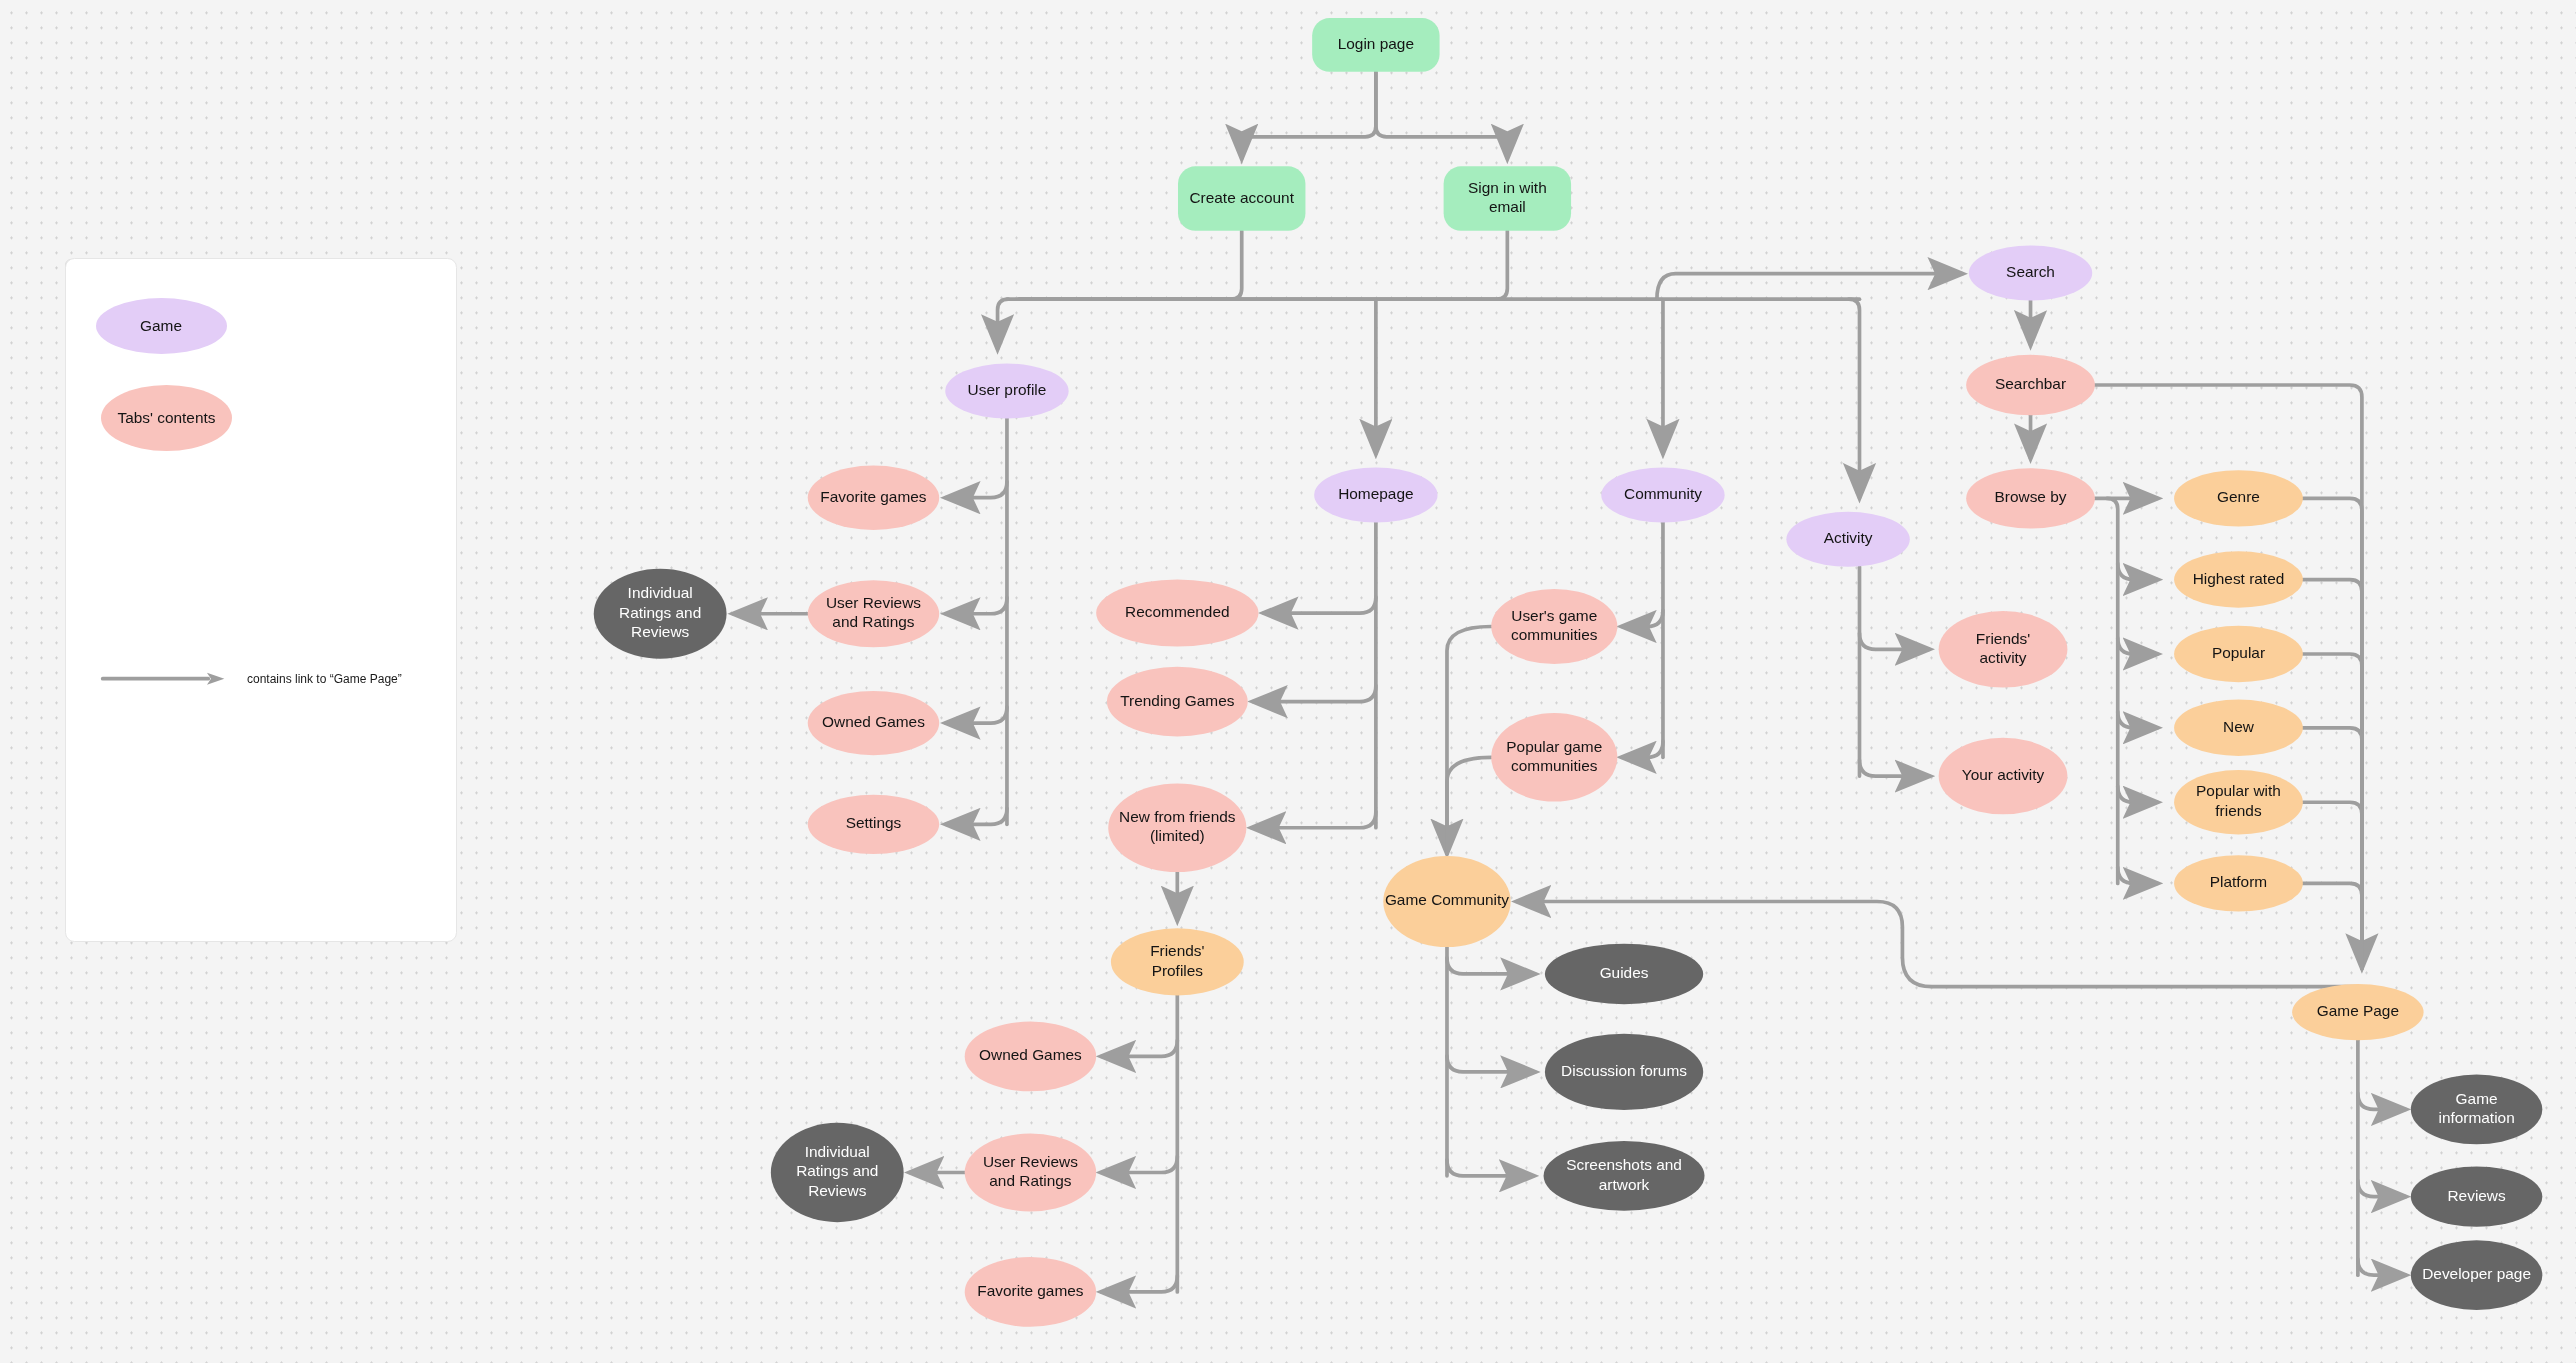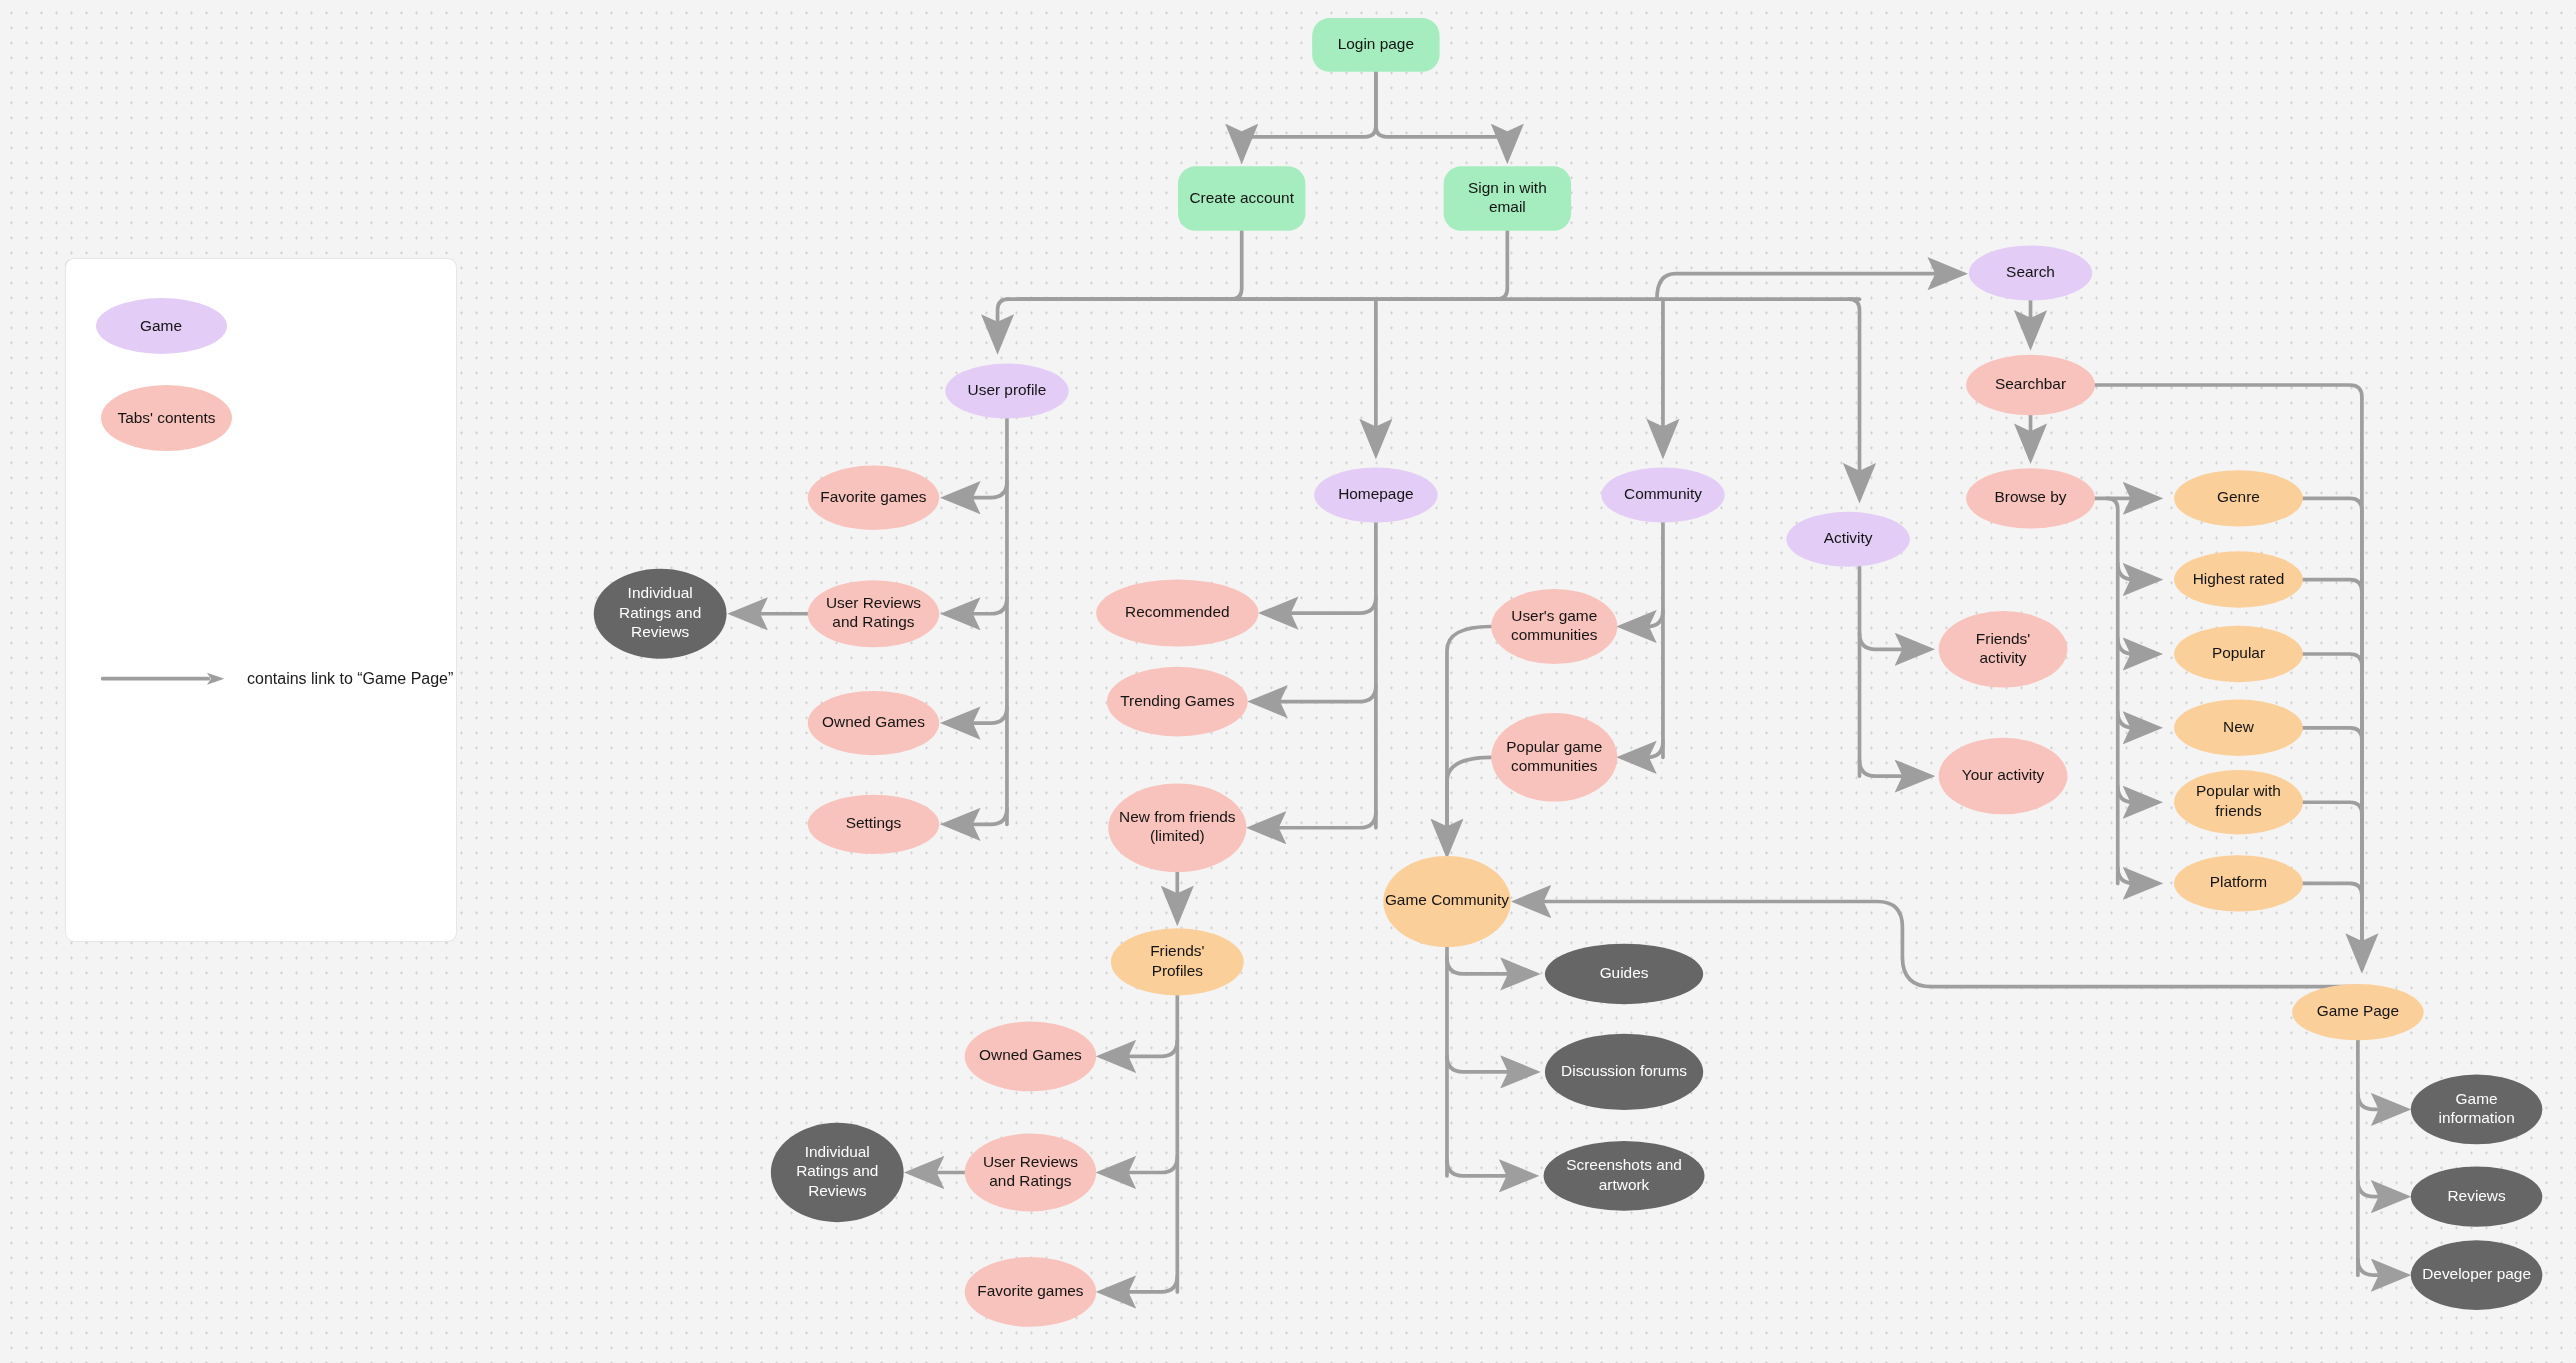--- a/index.html
+++ b/index.html
@@ -42,21 +42,21 @@
     display:flex;align-items:center;justify-content:center;text-align:center;
     border-radius:50%;
   }
   .key-text{font-size:15.4px;color:#141414;line-height:1.28;padding:0 6.7px;}
   .key-text.light{color:#ffffff;}
   #key-legend-row{
     position:absolute;left:34px;top:404px;width:356px;height:32px;
     display:flex;align-items:center;
   }
   #key-legend-label{
-    font-size:16px;color:#1a1a1a;margin-left:20px;white-space:nowrap;
+    font-size:12px;color:#1a1a1a;margin-left:20px;white-space:nowrap;
   }
 </style>
 </head>
 <body>
 
 <div id="canvas">
 
   <svg id="flow" viewBox="0 0 3840 2032">
     <defs>
       <marker id="ah" markerWidth="11" markerHeight="9" refX="9.4" refY="4.5" orient="auto" markerUnits="strokeWidth">

